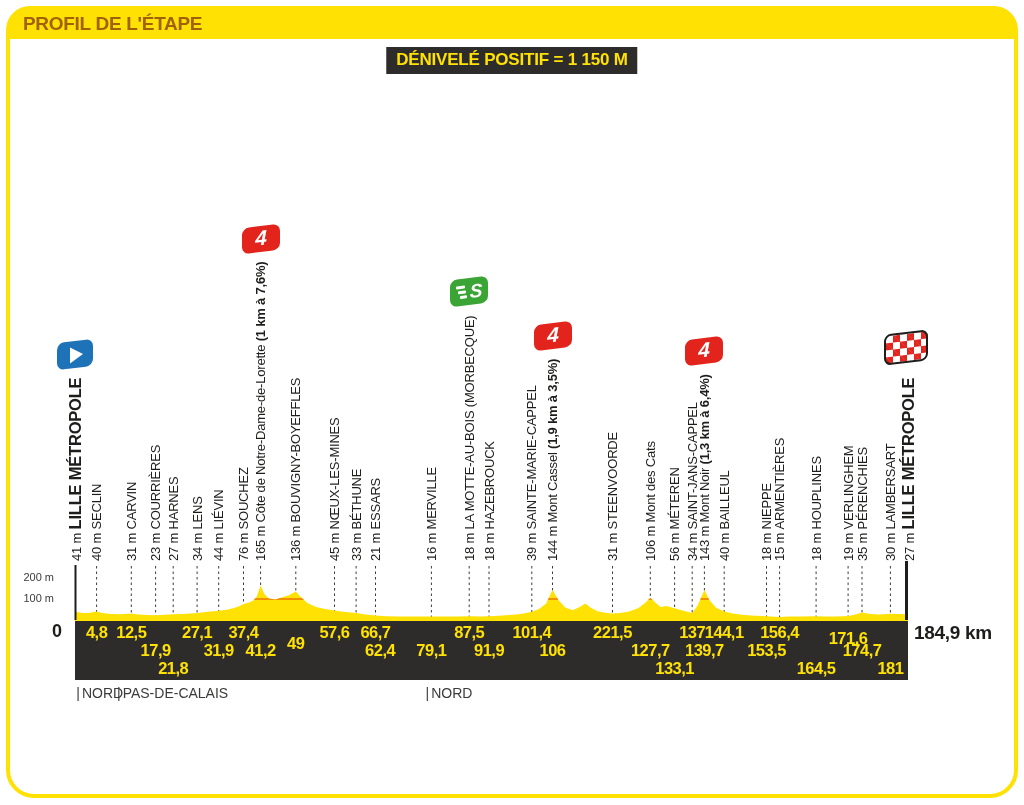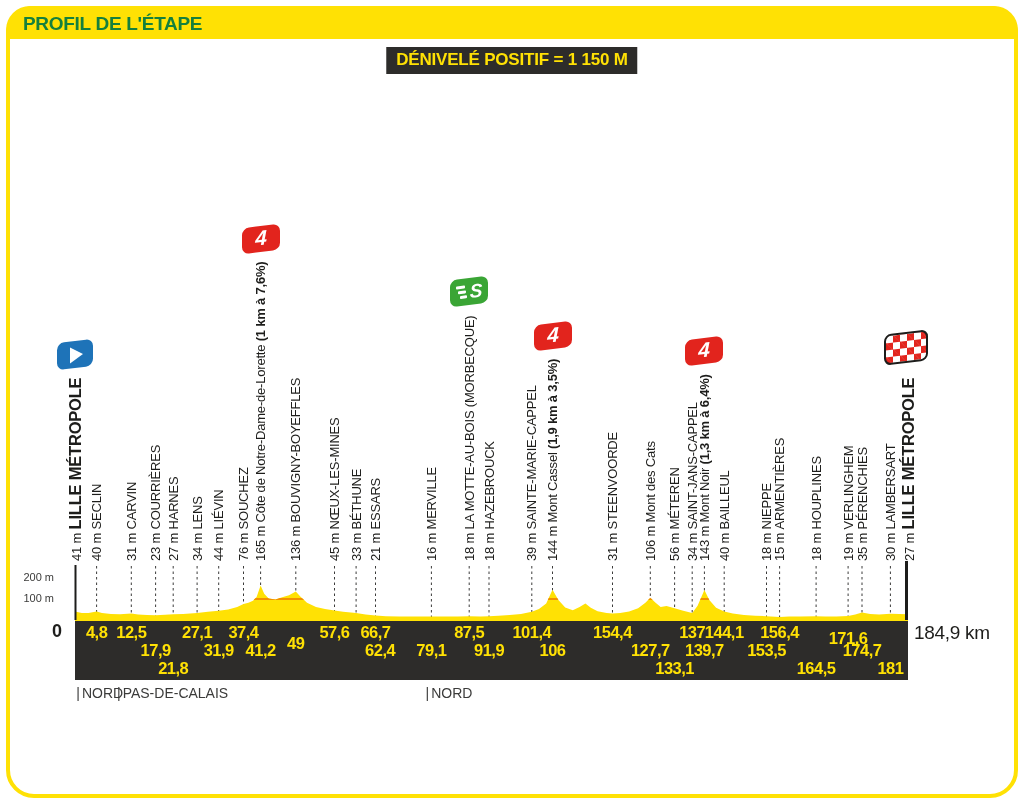--- a/index.html
+++ b/index.html
@@ -9,21 +9,21 @@
   html,body{margin:0;padding:0;}
   body{
     width:1024px;height:805px;position:relative;overflow:hidden;background:#fff;
     font-family:"Liberation Sans",sans-serif;color:var(--ink);
   }
   .frame{position:absolute;left:6px;top:6px;width:1012px;height:792px;box-sizing:border-box;
     border:4px solid var(--yellow);border-radius:28px;}
   .header-bar{position:absolute;left:6px;top:6px;width:1012px;height:33px;box-sizing:border-box;
     background:var(--yellow);border-radius:24px 24px 0 0;}
   .page-title{position:absolute;left:17px;top:7px;font-size:19px;font-weight:800;
-    letter-spacing:-0.3px;color:#15803d;}
+    letter-spacing:-0.3px;color:#a16207;}
   .denivele-badge{position:absolute;left:512px;top:47px;transform:translateX(-50%);
     background:var(--dark);color:var(--yellow);font-size:17px;font-weight:800;
     letter-spacing:-0.2px;padding:3px 10px 4px 10px;}
   #chart-svg{position:absolute;left:0;top:0;z-index:2;}
   .distance-bar{position:absolute;left:75px;top:620px;width:833px;height:60px;
     background:var(--dark);z-index:1;}
   .dist{position:absolute;transform:translateX(-50%);color:var(--yellow);
     font-size:16.5px;font-weight:700;letter-spacing:-0.5px;white-space:nowrap;}
   #labels-layer,#regions-layer{position:absolute;left:0;top:0;width:1024px;height:805px;
     z-index:3;pointer-events:none;}
@@ -50,21 +50,21 @@
   .badge.finish{width:44px;height:31px;border:2.5px solid var(--ink);background-color:#fff;
     background-image:
       linear-gradient(45deg,var(--red) 25%,transparent 25%,transparent 75%,var(--red) 75%),
       linear-gradient(45deg,var(--red) 25%,transparent 25%,transparent 75%,var(--red) 75%);
     background-size:14px 14px;background-position:0 0,7px 7px;}
   .ytick{position:absolute;left:8px;width:46px;text-align:right;font-size:11px;color:var(--grid);}
   .ytick.t200{top:571px;}
   .ytick.t100{top:592px;}
   .origin-label{position:absolute;left:22px;top:621px;width:40px;text-align:right;
     font-size:18px;font-weight:800;}
-  .total-label{position:absolute;left:914px;top:622px;font-size:19px;font-weight:400;
+  .total-label{position:absolute;left:914px;top:622px;font-size:19px;font-weight:700;
     letter-spacing:-0.3px;white-space:nowrap;}
   .region{position:absolute;top:685px;font-size:14px;color:var(--grid);white-space:nowrap;}
   .region .pipe{margin-right:2px;}
 </style>
 </head>
 <body>
 
 <div class="frame"></div>
 <div class="header-bar">
   <div class="page-title">PROFIL DE L'ÉTAPE</div>
@@ -82,21 +82,21 @@
     <span class="dist" style="left: 185.612px; top: 21px;">41,2</span>
     <span class="dist" style="left: 220.752px; top: 14px;">49</span>
     <span class="dist" style="left: 259.496px; top: 3px;">57,6</span>
     <span class="dist" style="left: 281.121px; top: 21px; margin-left: 24px;">62,4</span>
     <span class="dist" style="left: 300.493px; top: 3px;">66,7</span>
     <span class="dist" style="left: 356.356px; top: 21px;">79,1</span>
     <span class="dist" style="left: 394.2px; top: 3px;">87,5</span>
     <span class="dist" style="left: 414.022px; top: 21px;">91,9</span>
     <span class="dist" style="left: 456.821px; top: 3px;">101,4</span>
     <span class="dist" style="left: 477.545px; top: 21px;">106</span>
-    <span class="dist" style="left: 537.463px; top: 3px;">154,4</span>
+    <span class="dist" style="left: 537.463px; top: 3px;">221,5</span>
     <span class="dist" style="left: 575.306px; top: 21px;">127,7</span>
     <span class="dist" style="left: 599.634px; top: 39px;">133,1</span>
     <span class="dist" style="left: 617.204px; top: 3px;">137</span>
     <span class="dist" style="left: 629.368px; top: 21px;">139,7</span>
     <span class="dist" style="left: 649.19px; top: 3px;">144,1</span>
     <span class="dist" style="left: 691.539px; top: 21px;">153,5</span>
     <span class="dist" style="left: 704.604px; top: 3px;">156,4</span>
     <span class="dist" style="left: 741.095px; top: 39px;">164,5</span>
     <span class="dist" style="left: 773.082px; top: 3px; margin-top: 6px;">171,6</span>
     <span class="dist" style="left: 787.048px; top: 21px;">174,7</span>

